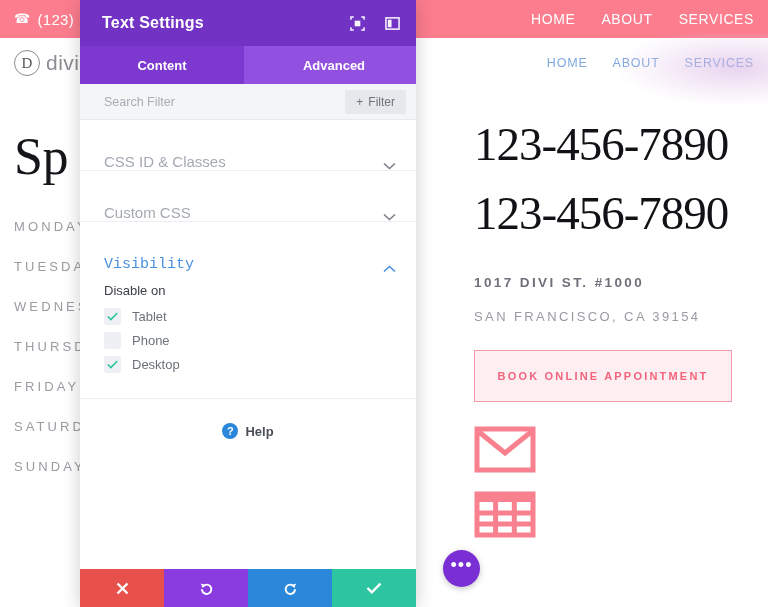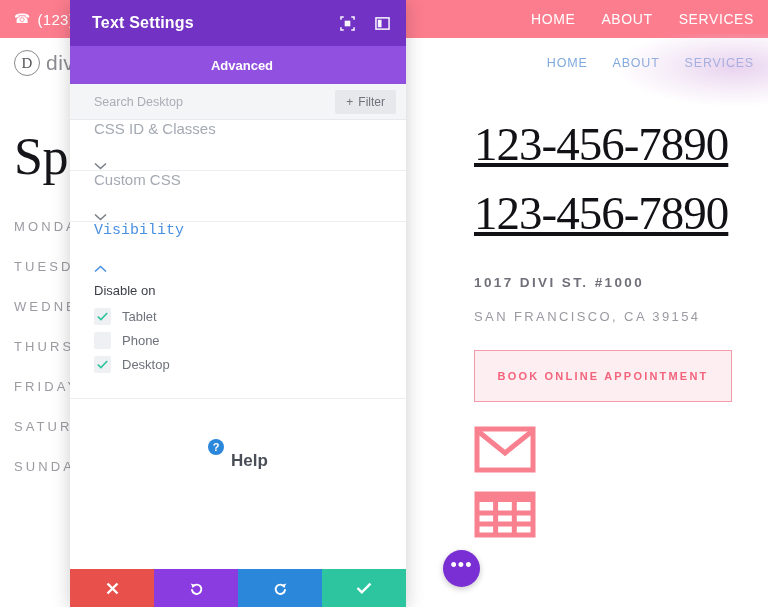--- a/index.html
+++ b/index.html
@@ -50,21 +50,21 @@
   .heading-serif {
     font-family:"Liberation Serif", serif;
     font-size:52px; color:#15151a; line-height:1.05; letter-spacing:-.5px;
   }
   .daylist { margin-top:34px; display:flex; flex-direction:column; gap:25px; }
   .day { font-size:13px; letter-spacing:3.1px; color:#9b9ba2; }
 
   .col-right { position:absolute; left:474px; top:30px; width:290px; }
   .bignum {
     font-family:"Liberation Serif", serif;
-    font-size:47px; color:#111116; line-height:1.12; letter-spacing:-1px;text-decoration:underline;
+    font-size:47px; color:#111116; line-height:1.12; letter-spacing:-1px;
   }
   .bignum + .bignum { margin-top:16px; }
   .addr1 { margin-top:36px; font-size:13.5px; font-weight:bold; letter-spacing:2.4px; color:#70707a; }
   .addr2 { margin-top:19px; font-size:13px; letter-spacing:2.4px; color:#9a9aa2; }
 
   .cta {
     margin-top:26px; width:258px; height:52px;
     background:#fdeff1; border:1px solid #f59aab;
     display:flex; align-items:center; justify-content:center;
     color:#f2647c; font-size:11px; font-weight:bold; letter-spacing:2.2px;
@@ -79,21 +79,21 @@
     position:absolute; left:443px; top:550px; width:37px; height:37px;
     border-radius:50%; background:#7a2fd4; color:#fff;
     display:flex; align-items:center; justify-content:center;
     font-size:18px; letter-spacing:1px; line-height:0;
     box-shadow:0 2px 6px rgba(0,0,0,.22); cursor:pointer; z-index:5;
   }
   .fab span { transform:translateY(-4px); }
 
   
   .modal {
-    position:absolute; left:70px; top:0; width:336px; height:607px;
+    position:absolute; left:80px; top:0; width:336px; height:607px;
     background:#ffffff; box-shadow:0 2px 18px rgba(0,0,0,.20);
     display:flex; flex-direction:column; z-index:10; overflow:hidden;
   }
   .modal-head {
     height:46px; background:#7232c4; color:#fff;
     display:flex; align-items:center; justify-content:space-between;
     padding:0 16px 0 22px;
   }
   .modal-title { font-size:16px; font-weight:bold; letter-spacing:.2px; }
   .head-icons { display:flex; align-items:center; gap:20px; }
@@ -115,22 +115,22 @@
   .filter-btn {
     background:#e6e8eb; color:#6e737c; font-size:12px;
     padding:5px 11px; border-radius:2px; cursor:pointer;
     display:flex; align-items:center; gap:5px;
   }
 
   .modal-body { flex:1; overflow:hidden; background:#fff; }
 
   .acc-head {
     height:51px; padding:0 20px 0 24px;
-    display:flex; align-items:flex-start; justify-content:space-between;
-    border-bottom:1px solid #eceef1; cursor:pointer;flex-direction:column;
+    display:flex; align-items:flex-end; justify-content:space-between;
+    border-bottom:1px solid #eceef1; cursor:pointer;
   }
   .acc-title { font-size:15px; color:#a4a9b2; }
   .acc-head.open .acc-title { color:#4a90e2; }
   .chev { width:13px; height:8px; }
 
   .acc-content { padding:6px 24px 18px 24px; border-bottom:1px solid #eceef1; }
   .disable-label { font-size:13px; color:#3b3f46; margin:4px 0 10px 0; }
   .cb-row { display:flex; align-items:center; gap:11px; margin:7px 0; cursor:pointer; }
   .cb {
     width:17px; height:17px; background:#eef0f3; border-radius:2px;
@@ -139,21 +139,21 @@
   .cb-label { font-size:13px; color:#6d727b; }
 
   .help-row {
     display:flex; align-items:center; justify-content:center; gap:7px;
     padding:24px 0 0 0;
   }
   .help-dot {
     width:16px; height:16px; border-radius:50%; background:#2b87da; color:#fff;
     font-size:11px; font-weight:bold; display:flex; align-items:center; justify-content:center;
   }
-  .help-text { font-size:17px; font-weight:bold; color:#4a4f57;margin-top:28px; }
+  .help-text { font-size:13px; font-weight:bold; color:#4a4f57; }
 
   .modal-foot { height:38px; display:flex; }
   .foot-btn {
     flex:1; display:flex; align-items:center; justify-content:center;
     color:#fff; cursor:pointer;
   }
   .fb-cancel { background:#e8514b; }
   .fb-undo   { background:#8a3ce0; }
   .fb-redo   { background:#2b87da; }
   .fb-save   { background:#2dc4a0; }
@@ -245,25 +245,26 @@
           <rect x="5" y="5" width="6" height="6" fill="#fff"></rect>
         </svg>
         <svg class="head-icon" viewBox="0 0 16 16">
           <rect x="1" y="2" width="14" height="12" fill="none" stroke="#fff" stroke-width="1.6"></rect>
           <rect x="3" y="4" width="4" height="8" fill="#fff"></rect>
         </svg>
       </div>
     </div>
 
     <div class="tabs">
+      <div class="tab">Content</div>
       <div class="tab active">Advanced</div>
     </div>
 
     <div class="searchrow">
-      <div class="search-ph">Search Desktop</div>
+      <div class="search-ph">Search Filter</div>
       <div class="filter-btn">
         <span>+</span>
         <span>Filter</span>
       </div>
     </div>
 
     <div class="modal-body">
 
       <div class="acc-head">
         <span class="acc-title">CSS ID &amp; Classes</span>

